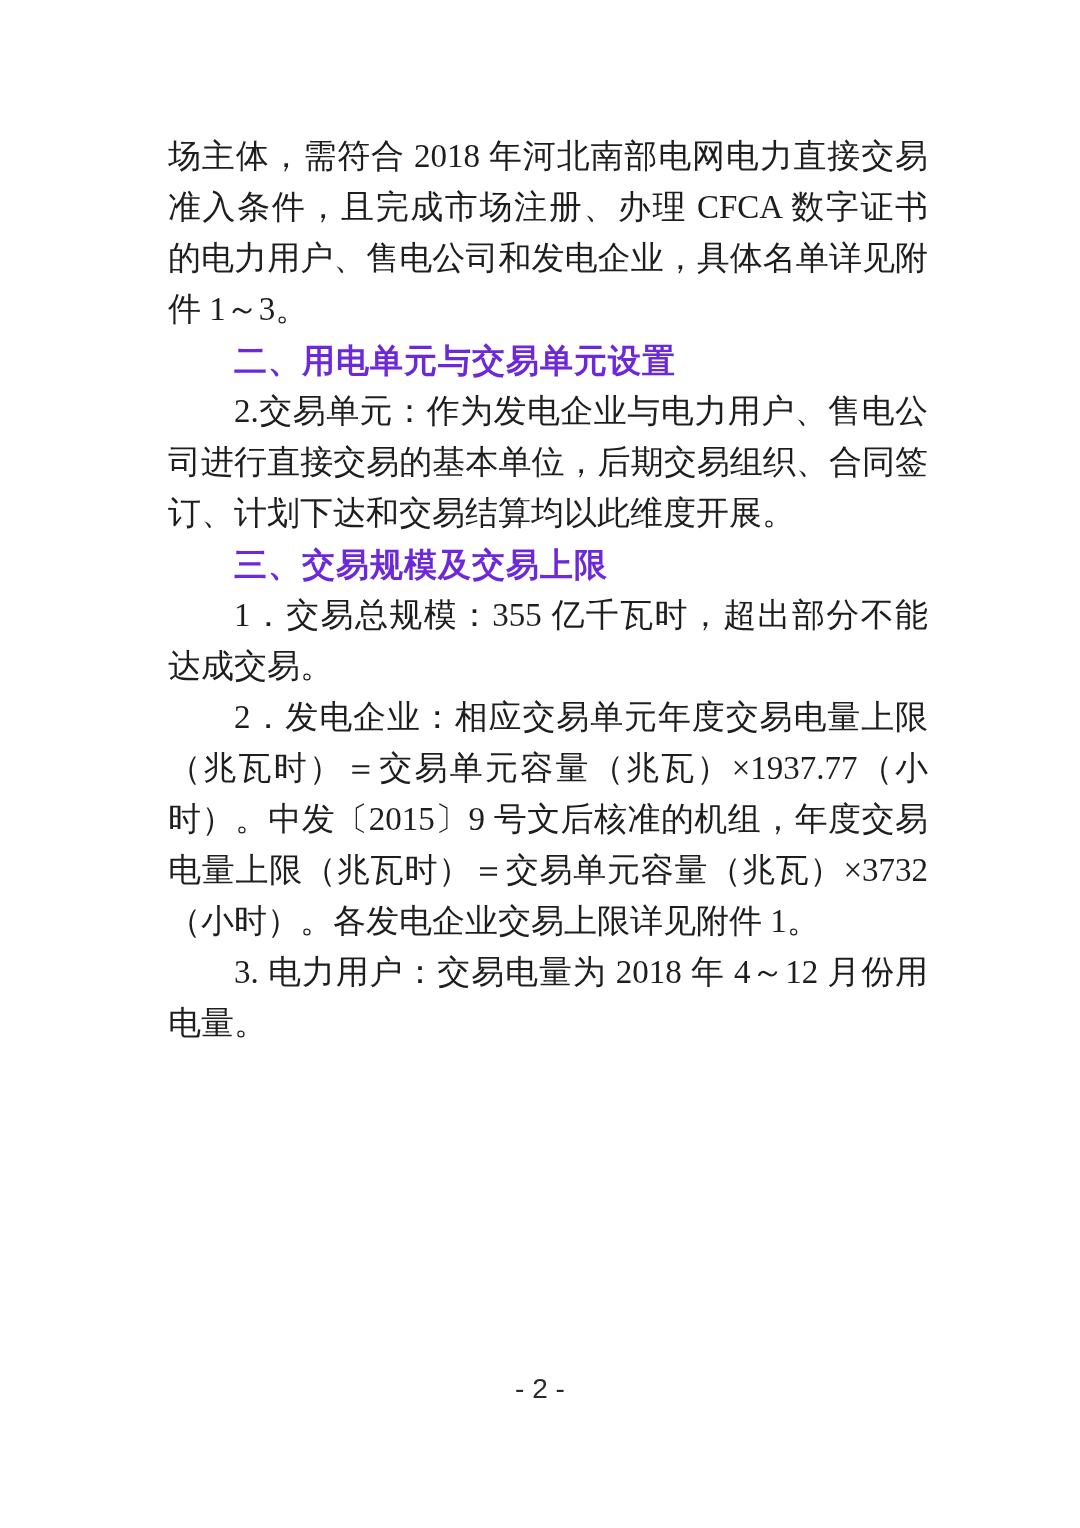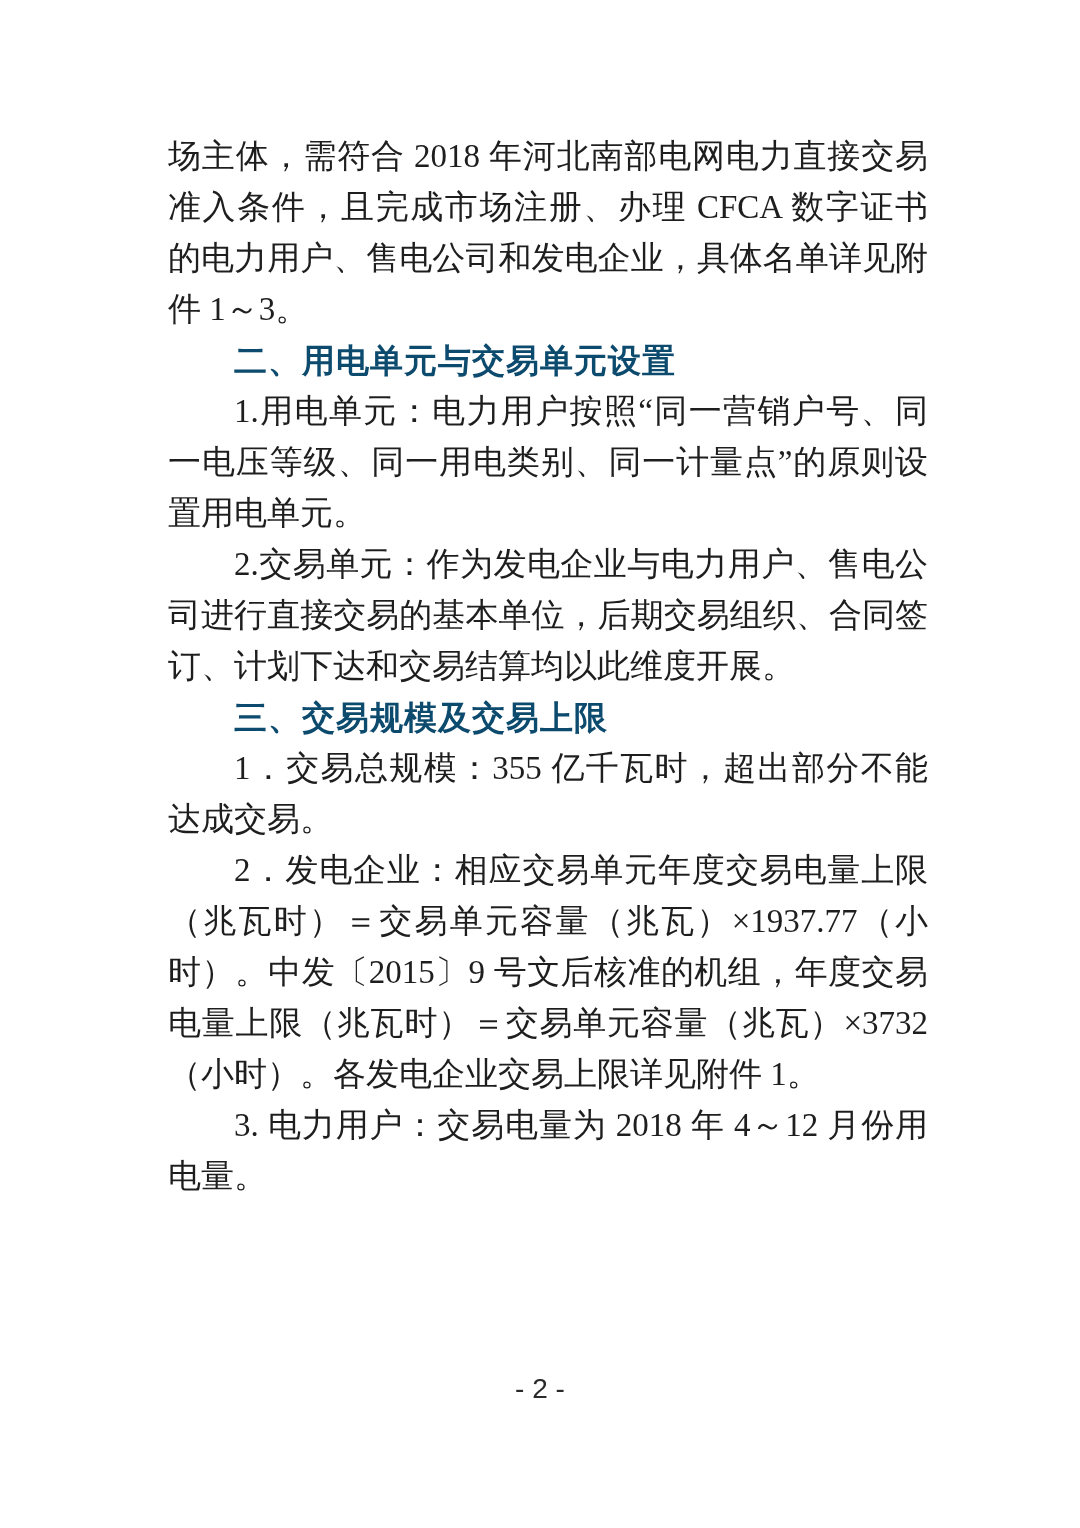--- a/index.html
+++ b/index.html
@@ -29,21 +29,21 @@
   .content p {
     margin: 0;
     padding: 0;
   }
   .content p.indent {
     text-indent: 2em;
   }
   .content p.heading {
     text-indent: 2em;
     font-weight: 700;
-    color: #0c4a6e;
+    color: #6d28d9;
     font-family: "Liberation Sans", "DejaVu Sans", sans-serif;
     letter-spacing: 1px;
   }
   .footer {
     position: absolute;
     left: 0;
     top: 1372px;
     width: 1080px;
     text-align: center;
     font-size: 28px;
@@ -52,21 +52,20 @@
     font-family: "Liberation Sans", "DejaVu Sans", sans-serif;
   }
 </style>
 </head>
 <body>
 
 <div class="page">
   <div class="content">
     <p>场主体，需符合 2018 年河北南部电网电力直接交易准入条件，且完成市场注册、办理 CFCA 数字证书的电力用户、售电公司和发电企业，具体名单详见附件 1～3。</p>
     <p class="heading">二、用电单元与交易单元设置</p>
-    <p class="indent">1.用电单元：电力用户按照“同一营销户号、同一电压等级、同一用电类别、同一计量点”的原则设置用电单元。</p>
     <p class="indent">2.交易单元：作为发电企业与电力用户、售电公司进行直接交易的基本单位，后期交易组织、合同签订、计划下达和交易结算均以此维度开展。</p>
     <p class="heading">三、交易规模及交易上限</p>
     <p class="indent">1．交易总规模：355 亿千瓦时，超出部分不能达成交易。</p>
     <p class="indent">2．发电企业：相应交易单元年度交易电量上限（兆瓦时）＝交易单元容量（兆瓦）×1937.77（小时）。中发〔2015〕9 号文后核准的机组，年度交易电量上限（兆瓦时）＝交易单元容量（兆瓦）×3732（小时）。各发电企业交易上限详见附件 1。</p>
     <p class="indent">3.  电力用户：交易电量为 2018 年 4～12 月份用电量。</p>
   </div>
   <div class="footer">- 2 -</div>
 </div>
 
 </body></html>

